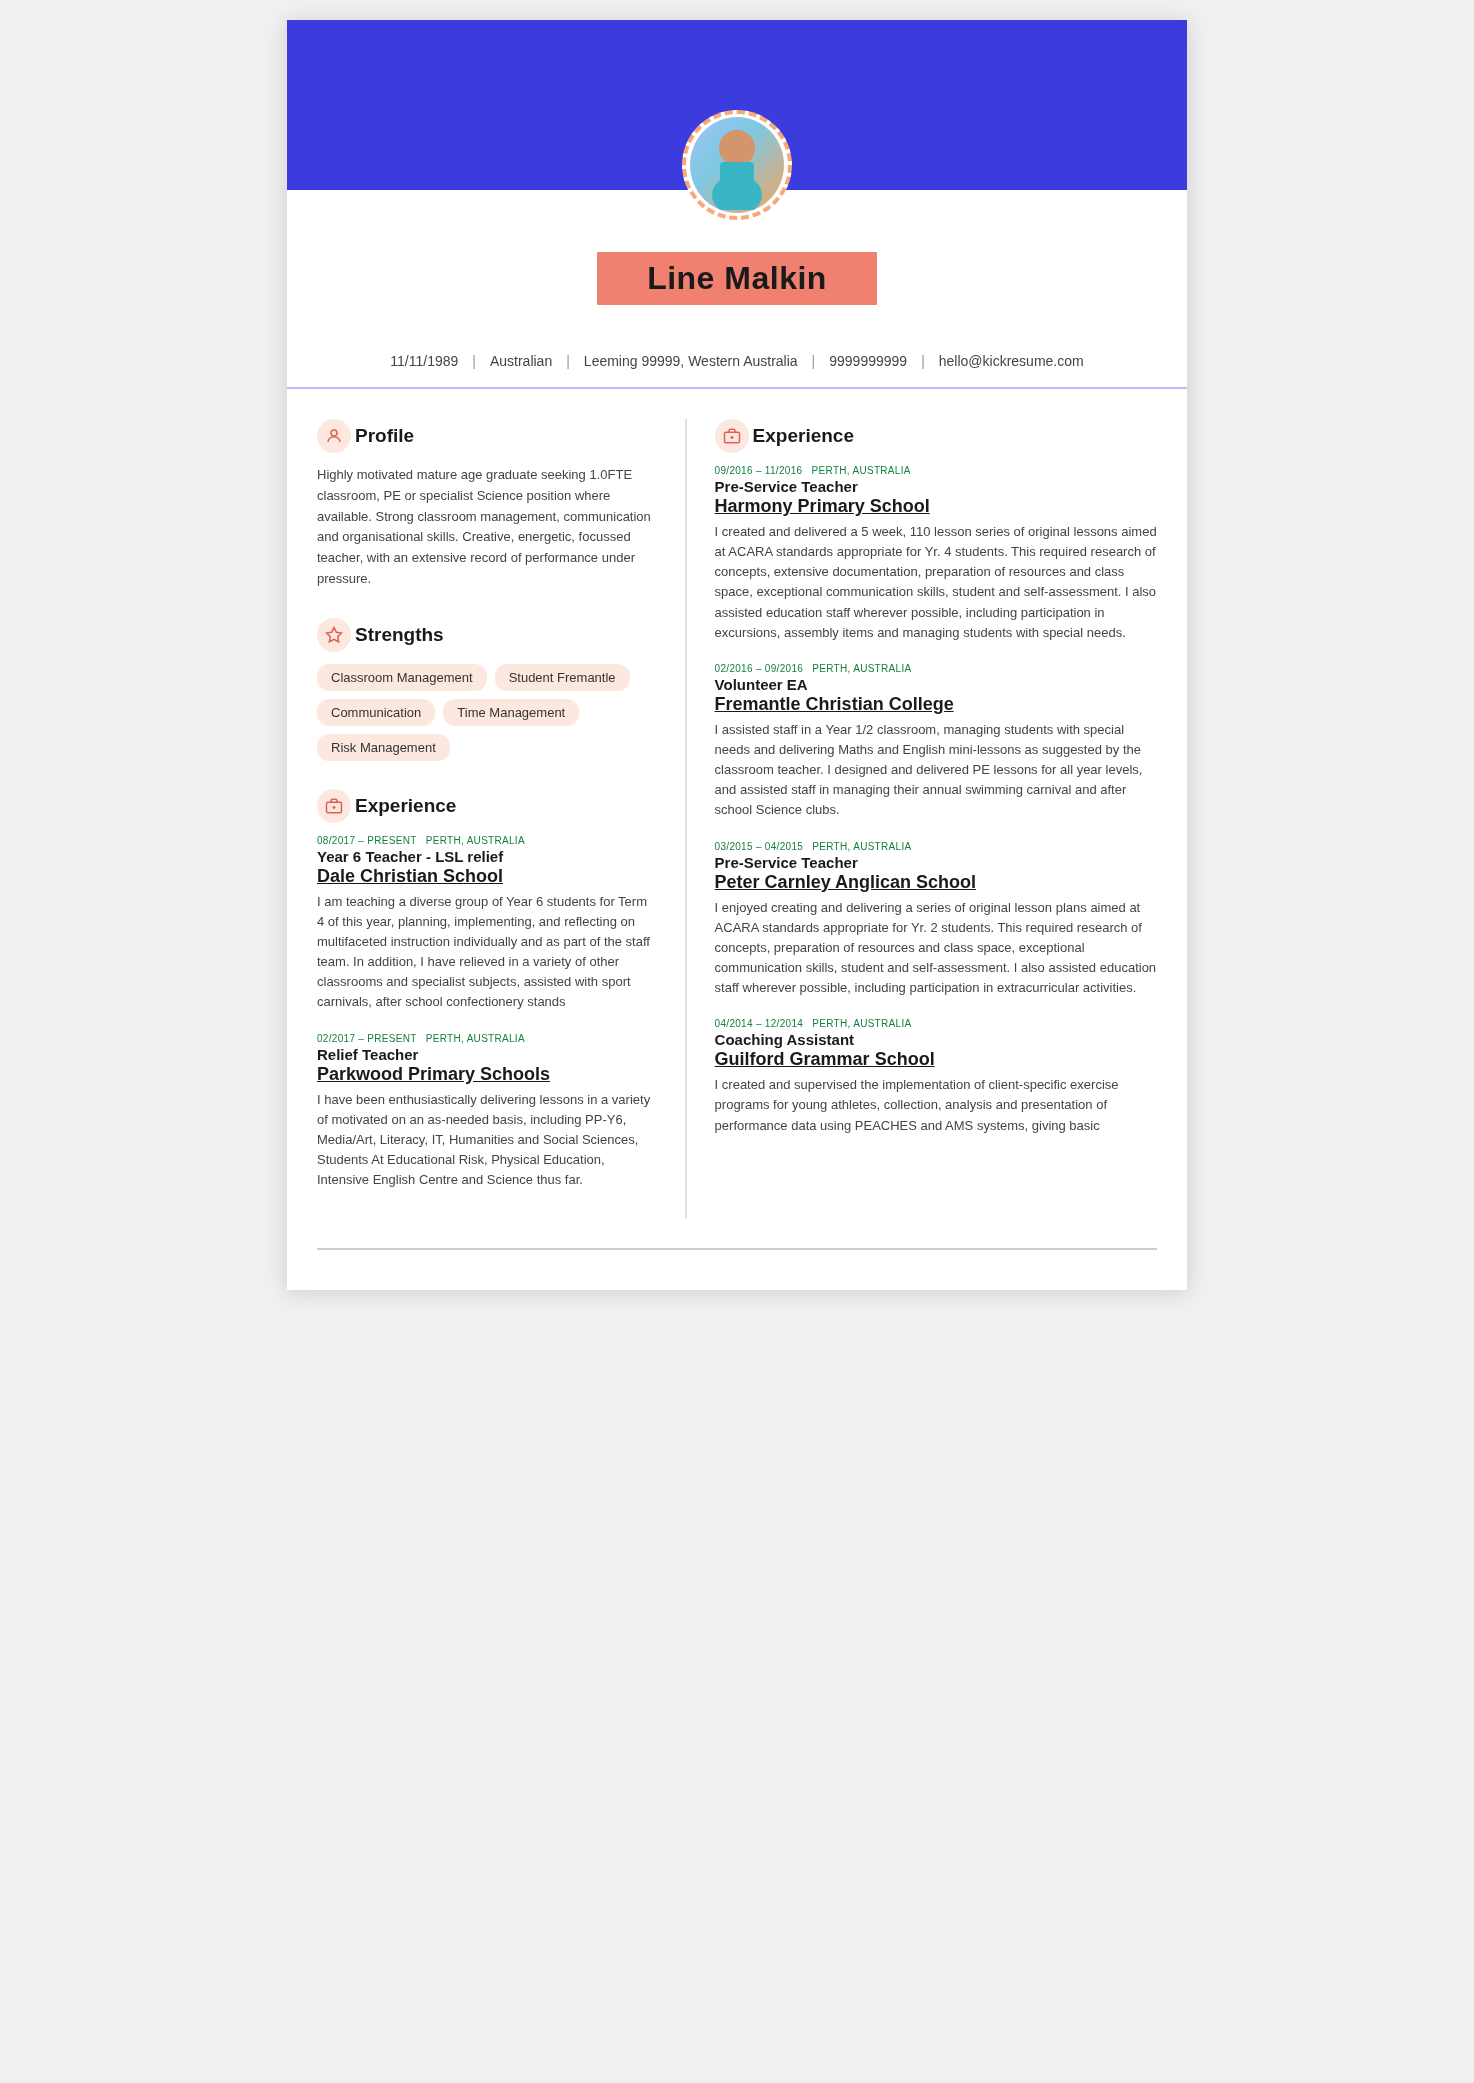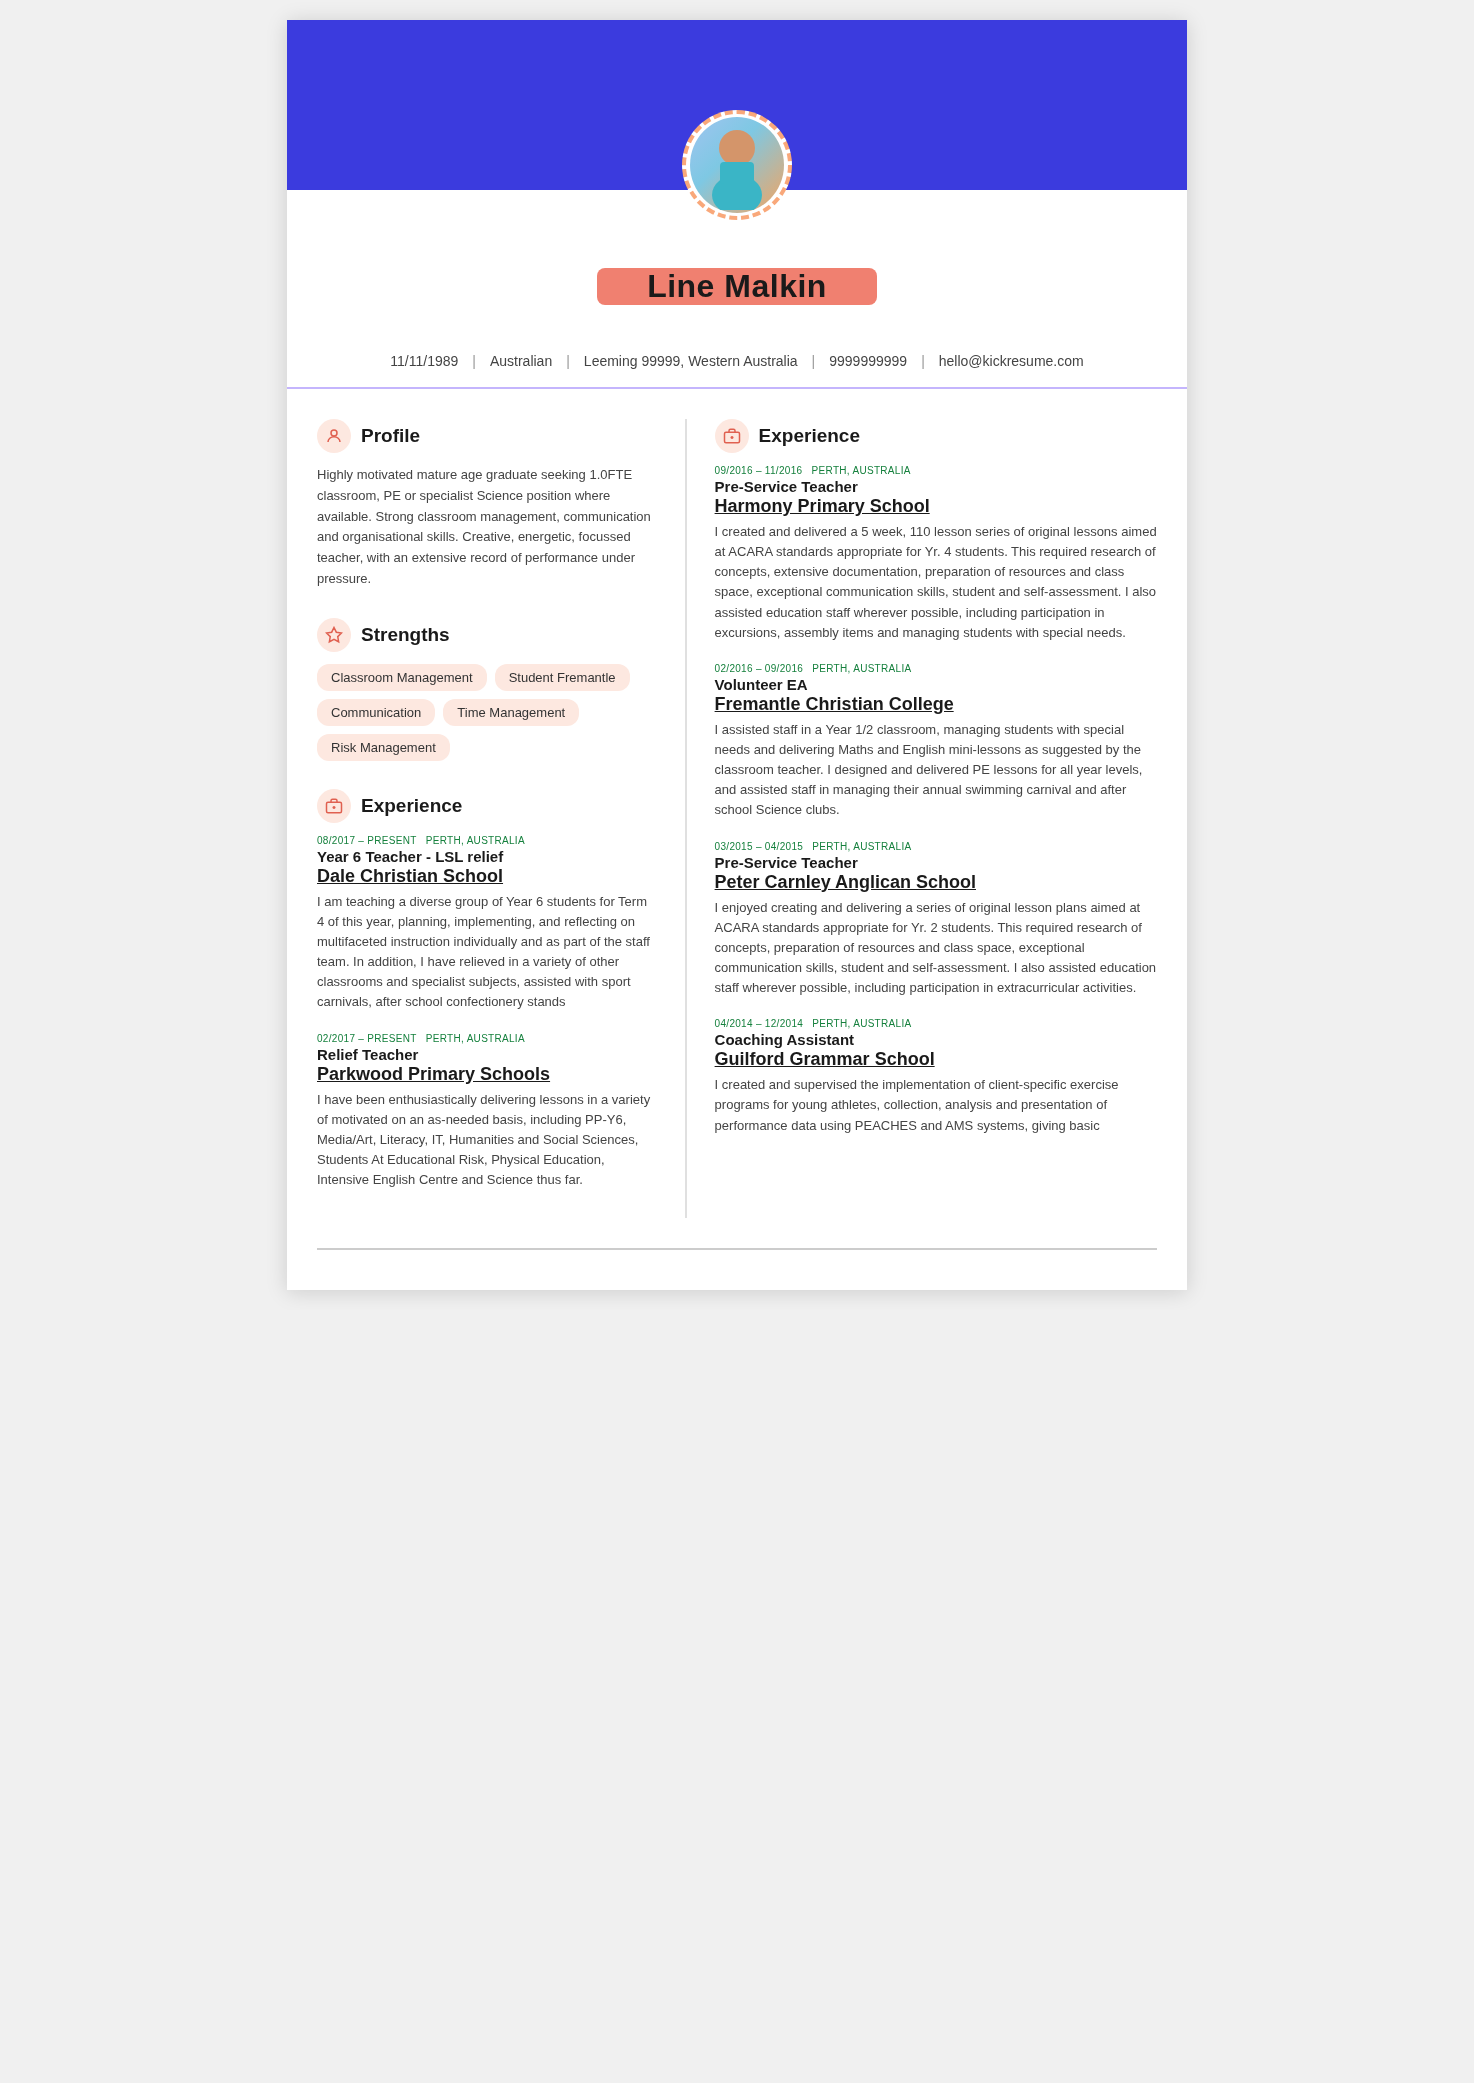--- a/index.html
+++ b/index.html
@@ -51,22 +51,22 @@
       display: flex;
       align-items: center;
       justify-content: center;
     }
     .avatar-svg {
       width: 70px;
       height: 90px;
     }
     .name-banner {
       background: #f08070;
-      border-radius: 8px;
-      padding: 0 50px;
+      border-radius: 1px;
+      padding: 8px 50px;
       position: absolute;
       bottom: -65px;
       text-align: center;
     }
     .name-banner h1 {
       font-size: 32px;
       font-weight: 900;
       color: #1a1a1a;
       letter-spacing: 0.5px;
     }
@@ -102,21 +102,21 @@
     .right-col {
       width: 56%;
       padding-left: 28px;
     }
     .section {
       margin-bottom: 28px;
     }
     .section-header {
       display: flex;
       align-items: center;
-      gap: 10px;
+      gap: 4px;
       margin-bottom: 12px;
     }
     .section-icon {
       width: 34px;
       height: 34px;
       border-radius: 50%;
       background: #fde8e0;
       display: flex;
       align-items: center;
       justify-content: center;

